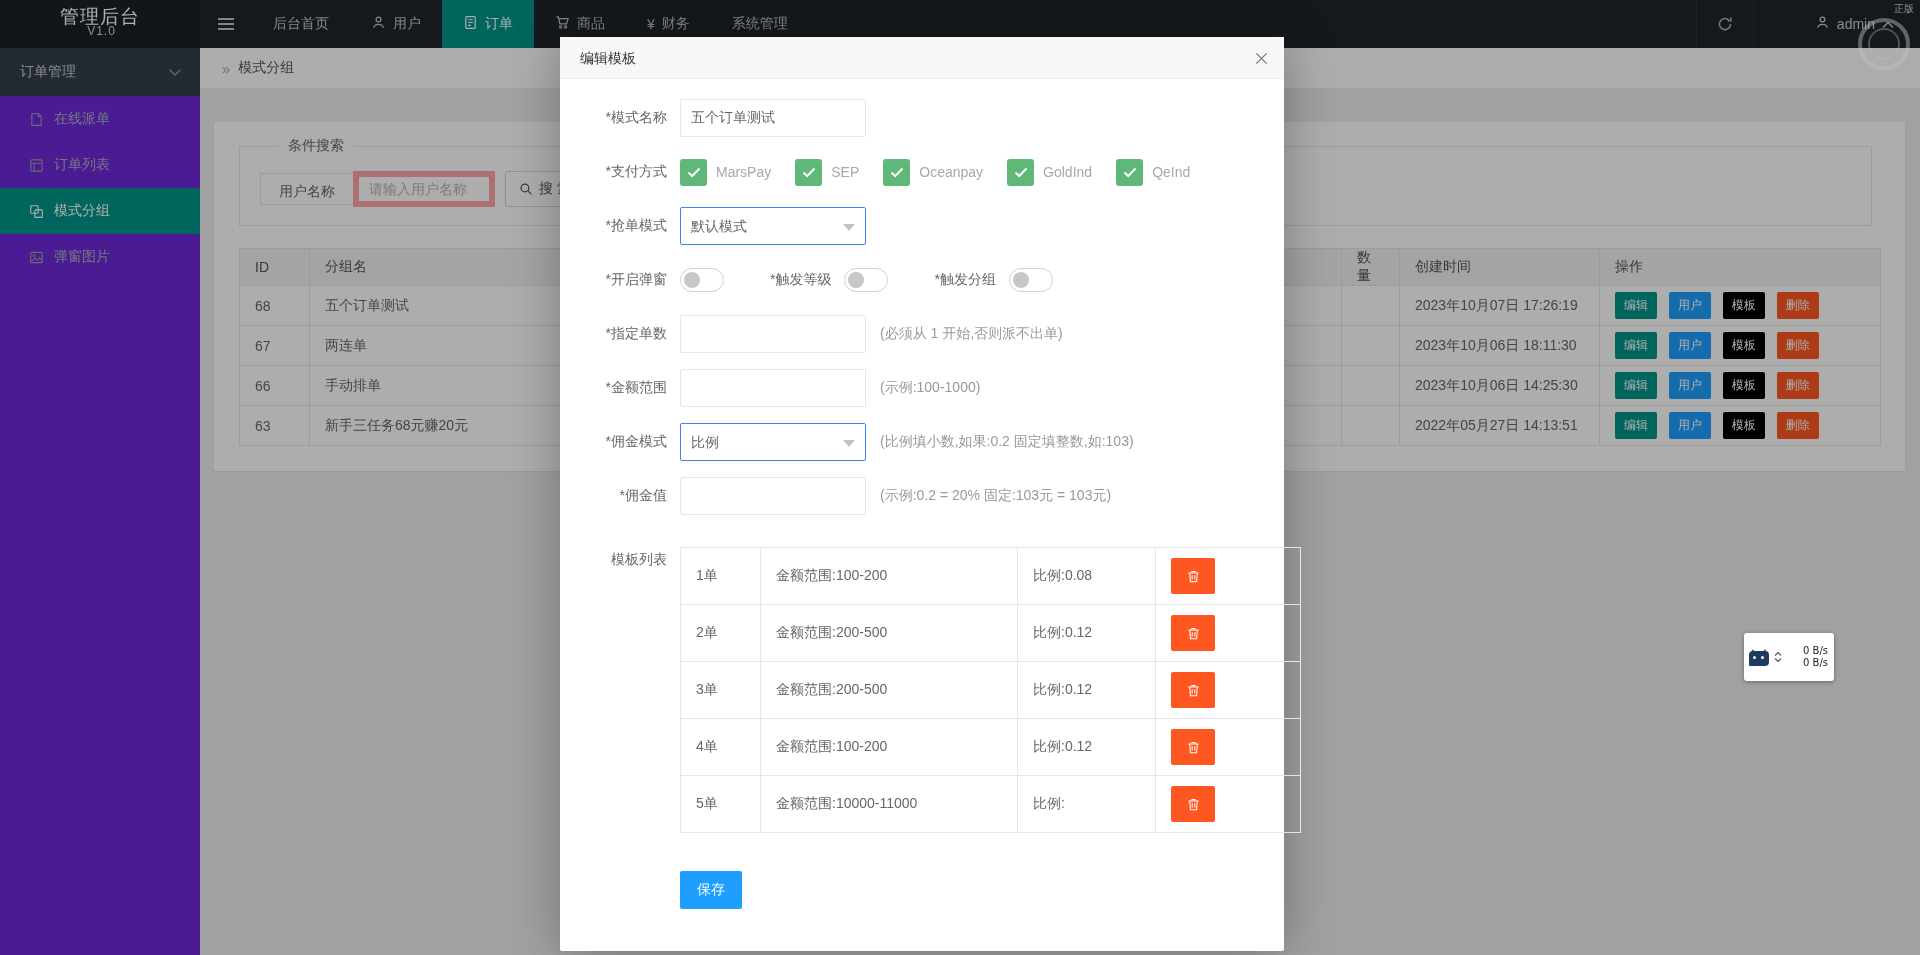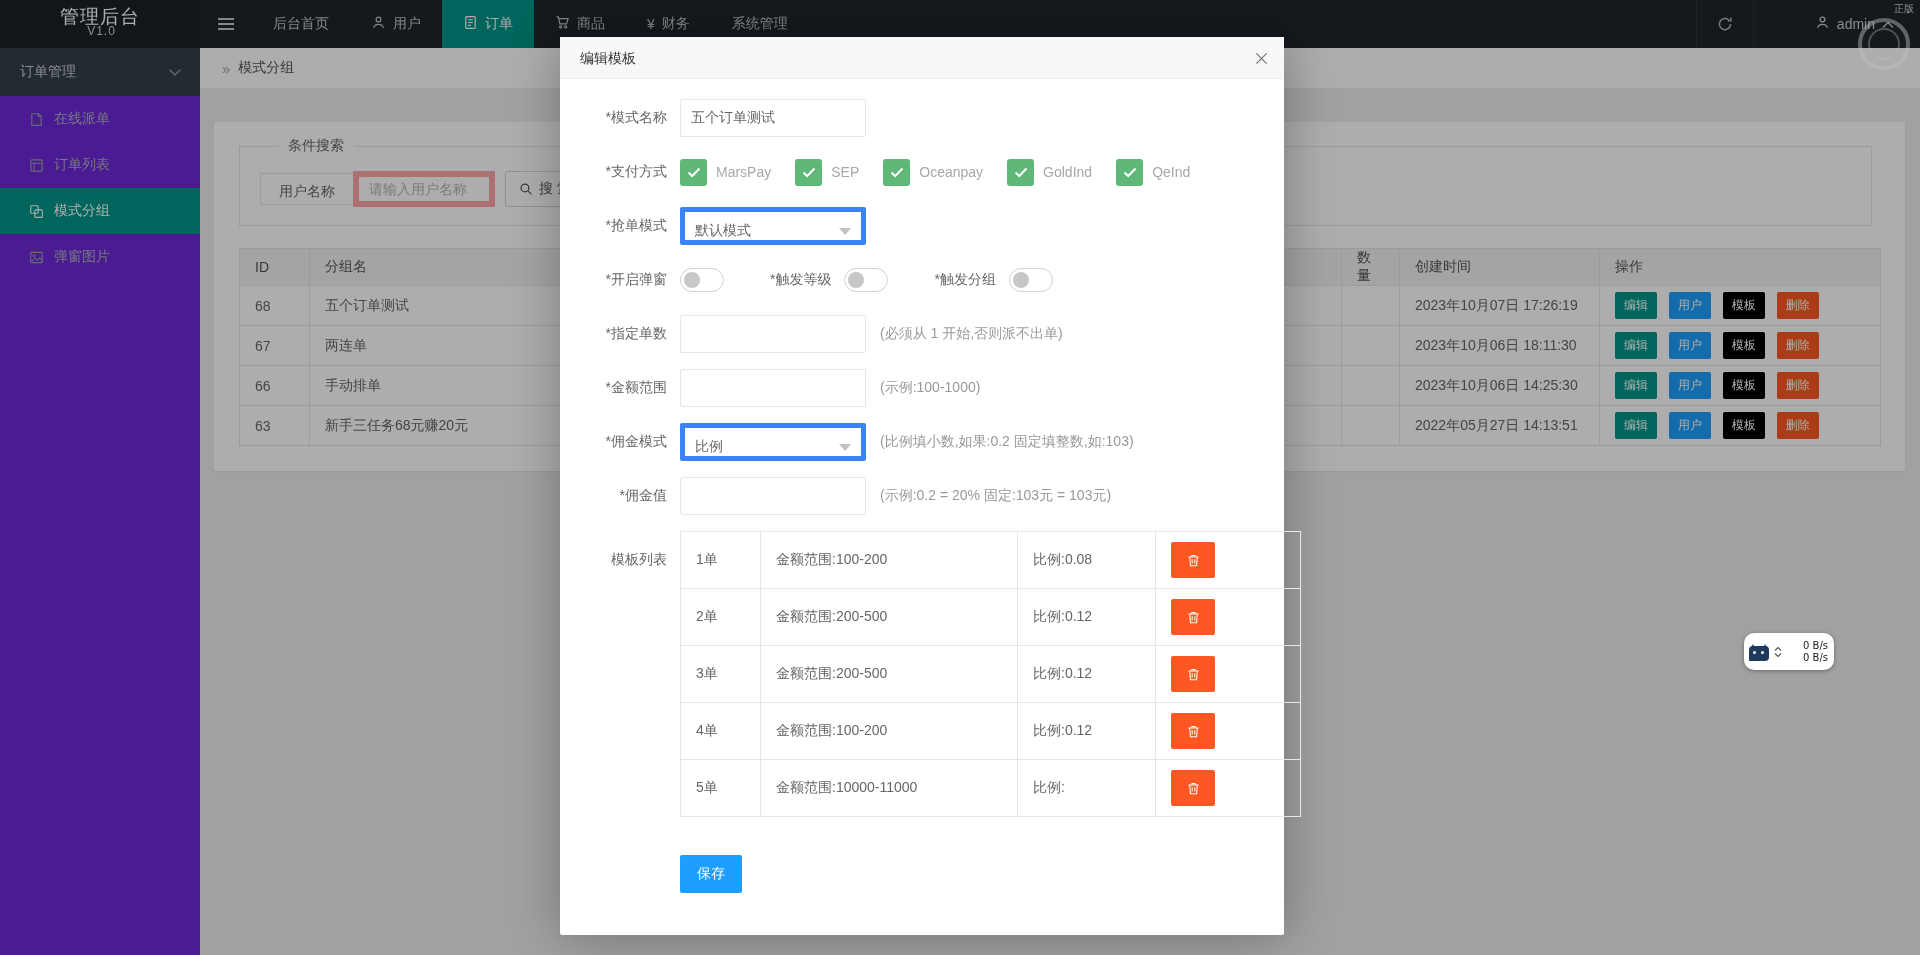--- a/index.html
+++ b/index.html
@@ -75,49 +75,49 @@
     line-height:42px; padding-left:20px; font-size:14px; color:#333; position:relative; }
   .modal-close { position:absolute; right:14px; top:12px; width:18px; height:18px;
     cursor:pointer; display:flex; align-items:center; justify-content:center; }
   .modal-body { padding:20px 0 42px; }
   .frow { display:flex; align-items:center; margin-bottom:16px; min-height:38px; }
   .flabel { width:120px; flex-shrink:0; text-align:right; padding-right:13px;
     color:#666; font-size:14px; }
   .finput { width:186px; height:38px; border:1px solid #e6e6e6; border-radius:2px;
     padding:0 10px; font-size:14px; color:#666; outline:none; background:#fff;
     font-family:"Liberation Sans","DejaVu Sans",sans-serif; }
-  .fselect { width:186px; height:38px; border:5px solid #3b82f6; border-radius:2px;
+  .fselect { width:186px; height:38px; border:1px solid #3b82f6; border-radius:2px;
     line-height:36px; padding:0 10px; font-size:14px; color:#666; position:relative;
     cursor:pointer; background:#fff; }
   .caret { position:absolute; right:10px; top:16px; width:0; height:0;
     border:6px solid transparent; border-top:7px solid #c2c2c2; }
   .fhint { color:#999; font-size:14px; margin-left:14px; }
   .cbwrap { display:flex; align-items:center; margin-right:24px; cursor:pointer; }
   .cb { width:27px; height:27px; background:#5FB878; border-radius:3px;
     display:flex; align-items:center; justify-content:center; }
   .cbl { color:#a8a8a8; font-size:14px; margin-left:9px; }
   .switch { width:44px; height:24px; border:1px solid #d2d2d2; border-radius:20px;
     background:#fff; position:relative; cursor:pointer; flex-shrink:0; }
   .switch::after { content:''; position:absolute; left:3px; top:3px; width:16px;
     height:16px; border-radius:50%; background:#c7c7c7; }
   .tlabel2 { color:#666; font-size:14px; margin:0 13px 0 46px; }
   .frow-top { align-items:flex-start; }
   .frow-top .flabel { padding-top:20px; }
-  table.tpl { width:620px; border-collapse:collapse; table-layout:fixed; }
+  table.tpl { width:620px; border-collapse:collapse; table-layout:fixed;margin-top:16px; }
   table.tpl td { border:1px solid #e6e6e6; height:57px; padding-left:15px;
     font-size:14px; color:#666; }
   .trash-btn { width:44px; height:36px; background:#FF5722; border:none; border-radius:2px;
     display:flex; align-items:center; justify-content:center; cursor:pointer; }
   .save-btn { margin:22px 0 0 120px; width:62px; height:38px; background:#1E9FFF;
     color:#fff; border:none; border-radius:2px; font-size:14px; cursor:pointer;
     font-family:"Liberation Sans","DejaVu Sans",sans-serif; }
 
   
-  .net-widget { position:absolute; left:1744px; top:633px; width:90px; height:37px;
-    background:#fff; border-radius:10px; z-index:30; display:flex; align-items:center;
+  .net-widget { position:absolute; left:1744px; top:633px; width:90px; height:48px;
+    background:#fff; border-radius:3px; z-index:30; display:flex; align-items:center;
     padding:0 6px 0 5px; box-shadow:0 1px 4px rgba(0,0,0,.35); }
   .cat { width:20px; height:15px; background:#1f3a5f; border-radius:4px 4px 4px 1px;
     position:relative; margin-top:3px; }
   .cat::before, .cat::after { content:''; position:absolute; top:-5px;
     border:3px solid transparent; border-bottom:6px solid #1f3a5f; }
   .cat::before { left:1px; } .cat::after { right:1px; }
   .cat .eyes { position:absolute; left:4px; top:5px; width:3px; height:3px;
     border-radius:50%; background:#fff; box-shadow:8px 0 0 #fff; }
   .updown { display:flex; flex-direction:column; align-items:center; margin:0 3px 0 5px; }
   .net-text { display:flex; flex-direction:column; align-items:flex-end; flex:1;

